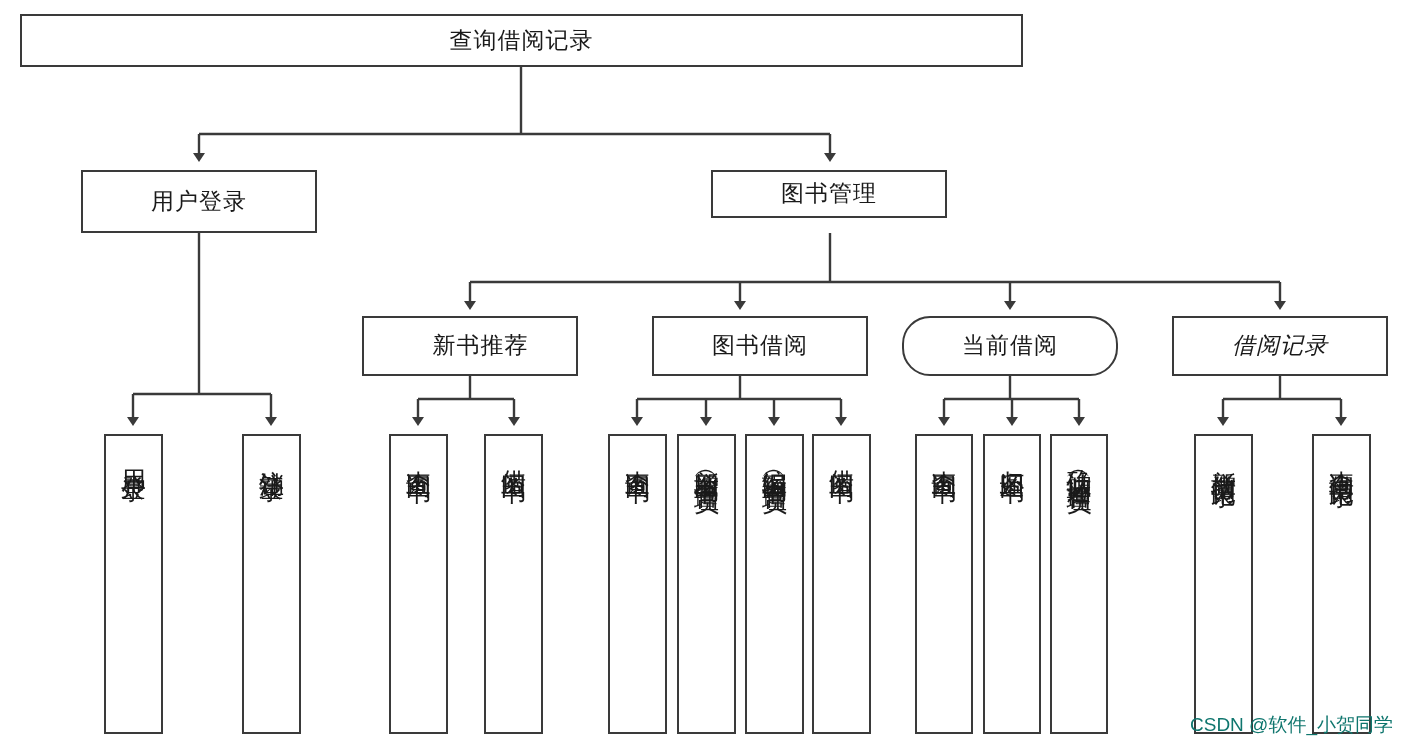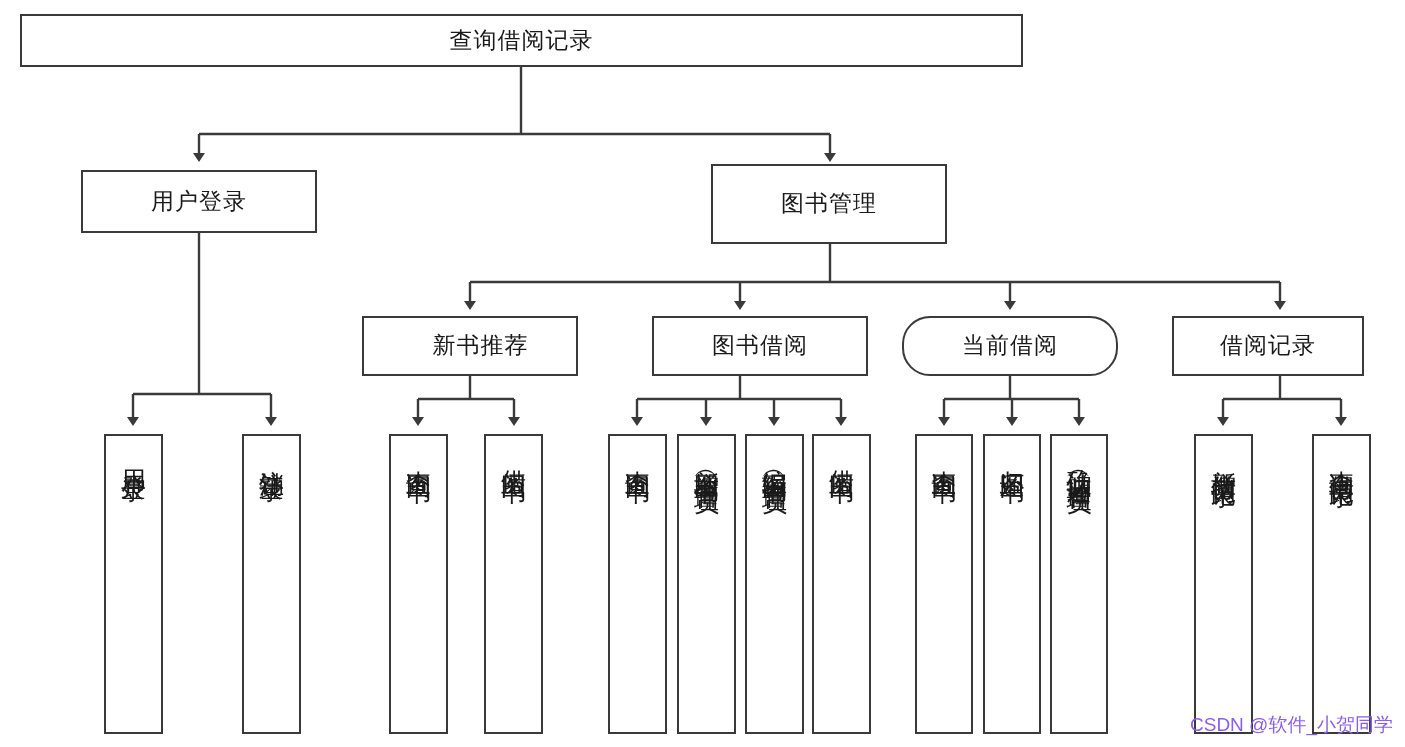--- a/index.html
+++ b/index.html
@@ -54,21 +54,21 @@
     text-orientation: upright;
     font-size: 25px;
     letter-spacing: 3px;
     line-height: 1;
   }
   .watermark {
     position: absolute;
     left: 1190px;
     top: 712px;
     font-size: 19px;
-    color: #8b5cf6;
+    color: #0f766e;
     white-space: nowrap;
     pointer-events: none;
   }
 </style>
 </head>
 <body>
 
 <div id="diagram-root">
 
   <svg id="edges" viewBox="0 0 1405 747" xmlns="http://www.w3.org/2000/svg">
@@ -121,34 +121,34 @@
     </g>
   </svg>
 
   <div class="node horiz" style="left:20px; top:14px; width:1003px; height:53px;">
     <span class="node-label">查询借阅记录</span>
   </div>
 
   <div class="node horiz" style="left:81px; top:170px; width:236px; height:63px;">
     <span class="node-label">用户登录</span>
   </div>
-  <div class="node horiz" style="left:711px; top:164px; width:236px; height:80px;">
+  <div class="node horiz" style="left:711px; top:170px; width:236px; height:48px;">
     <span class="node-label">图书管理</span>
   </div>
 
   <div class="node horiz" style="left:362px; top:316px; width:216px; height:60px;padding-left:21px;">
     <span class="node-label">新书推荐</span>
   </div>
   <div class="node horiz" style="left:632px; top:316px; width:216px; height:60px;margin-left:20px;">
     <span class="node-label">图书借阅</span>
   </div>
   <div class="node horiz" style="left:902px; top:316px; width:216px; height:60px;border-radius:28px;">
     <span class="node-label">当前借阅</span>
   </div>
-  <div class="node horiz" style="left:1172px; top:316px; width:192px; height:60px;">
+  <div class="node horiz" style="left:1172px; top:316px; width:216px; height:60px;font-style:italic;">
     <span class="node-label">借阅记录</span>
   </div>
 
   <div class="node vert" style="left:104px; top:434px; width:59px; height:300px;">
     <span class="node-label">用户登录</span>
   </div>
   <div class="node vert" style="left:242px; top:434px; width:59px; height:300px;">
     <span class="node-label">注销登录</span>
   </div>
 

